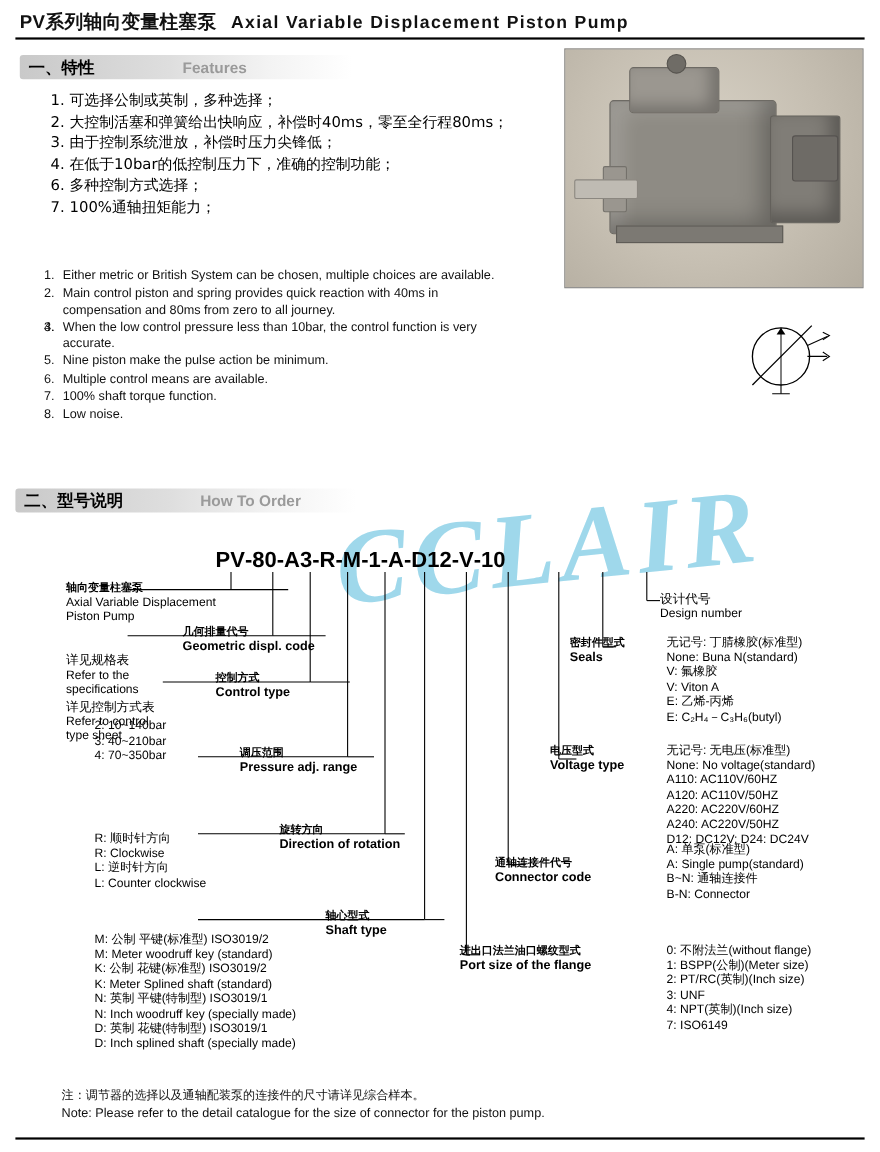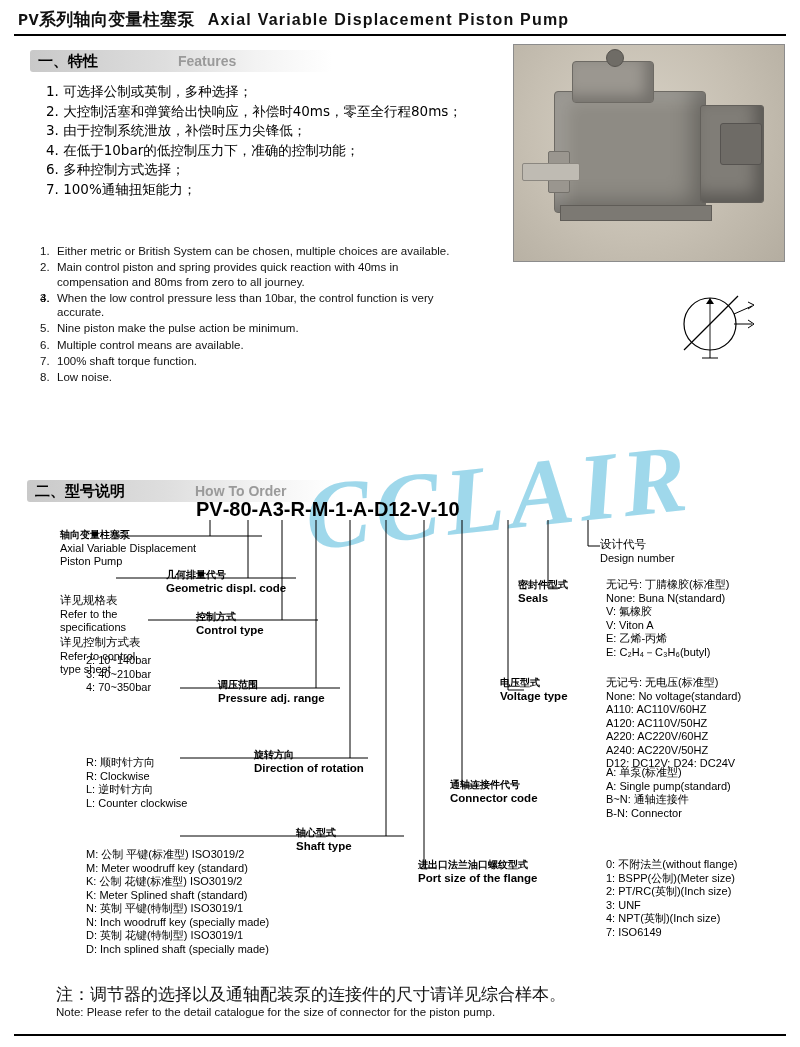--- a/index.html
+++ b/index.html
@@ -8,21 +8,21 @@
     font-family:"Liberation Sans", sans-serif;color:#111;
     overflow:hidden;
   }
   .page{position:relative;width:800px;height:1047px;}
 
   
   .doc-title{
     position:absolute;left:18px;top:8px;width:770px;
     font-size:17px;font-weight:bold;letter-spacing:0.3px;white-space:nowrap;
   }
-  .doc-title .cn{font-family:Liberation Mono, monospace;font-size:17px;}
+  .doc-title .cn{font-family:Liberation Sans, sans-serif;font-size:17px;}
   .doc-title .en{font-size:16px;letter-spacing:1.2px;}
   .title-rule{
     position:absolute;left:14px;top:34px;width:772px;height:2px;background:#000;
   }
 
   
   .ribbon{position:absolute;height:22px;}
   .ribbon .bar{
     position:absolute;left:0;top:0;height:22px;width:100%;
     background:linear-gradient(to right,#c9c9c9 0%,#dedede 45%,#f3f3f3 75%,#ffffff 100%);
@@ -115,35 +115,35 @@
   .hdr{font-family:"DejaVu Sans", sans-serif;font-size:10px;font-weight:bold;}
   .hdr-en{font-size:11.5px;font-weight:bold;}
 
   
   .leaders{position:absolute;left:0;top:0;width:800px;height:1047px;pointer-events:none;}
 
   
   .note{
     position:absolute;left:56px;top:988px;width:700px;font-size:11.5px;line-height:16px;
   }
-  .note .cn{font-family:Liberation Mono, monospace;font-size:17px;}
+  .note .cn{font-family:Liberation Serif, serif;font-size:11px;}
   .bottom-rule{position:absolute;left:14px;top:1034px;width:772px;height:2px;background:#000;}
 </style>
 </head>
 <body>
 
 <div class="page">
 
   <div class="doc-title">
     <span class="cn">PV系列轴向变量柱塞泵</span>
     <span class="en" style="margin-left:8px;">Axial Variable Displacement Piston Pump</span>
   </div>
   <div class="title-rule"></div>
 
-  <div class="ribbon" style="left:30px;top:50px;width:290px;padding-left:12px;">
+  <div class="ribbon" style="left:18px;top:50px;width:290px;padding-left:12px;">
     <div class="bar"></div>
     <div class="cn">一、特性</div>
     <div class="en" style="left:148px;">Features</div>
   </div>
 
   <div class="feat-cn">
     <div>1. 可选择公制或英制，多种选择；</div>
     <div>2. 大控制活塞和弹簧给出快响应，补偿时40ms，零至全行程80ms；</div>
     <div>3. 由于控制系统泄放，补偿时压力尖锋低；</div>
     <div>4. 在低于10bar的低控制压力下，准确的控制功能；</div>
@@ -203,21 +203,21 @@
     <line x1="34" y1="18" x2="34" y2="70" stroke="#000" stroke-width="0.9"></line>
     <path d="M30 24 L34 18 L38 24 Z" fill="#000"></path>
     <line x1="58" y1="34" x2="76" y2="26" stroke="#000" stroke-width="1"></line>
     <path d="M72 22 L78 25 L72 29" fill="none" stroke="#000" stroke-width="1"></path>
     <line x1="58" y1="44" x2="76" y2="44" stroke="#000" stroke-width="1"></line>
     <path d="M72 40 L78 44 L72 48" fill="none" stroke="#000" stroke-width="1"></path>
     <line x1="34" y1="70" x2="34" y2="78" stroke="#000" stroke-width="1"></line>
     <line x1="26" y1="78" x2="42" y2="78" stroke="#000" stroke-width="1"></line>
   </svg>
 
-  <div class="ribbon" style="left:14px;top:480px;width:310px;margin-left:13px;">
+  <div class="ribbon" style="left:14px;top:444px;width:310px;">
     <div class="bar"></div>
     <div class="cn">二、型号说明</div>
     <div class="en" style="left:168px;">How To Order</div>
   </div>
 
   <div class="watermark">CCLAIR</div>
 
   <svg class="leaders" viewBox="0 0 800 1047">
     <g stroke="#000" stroke-width="1" fill="none">
 

